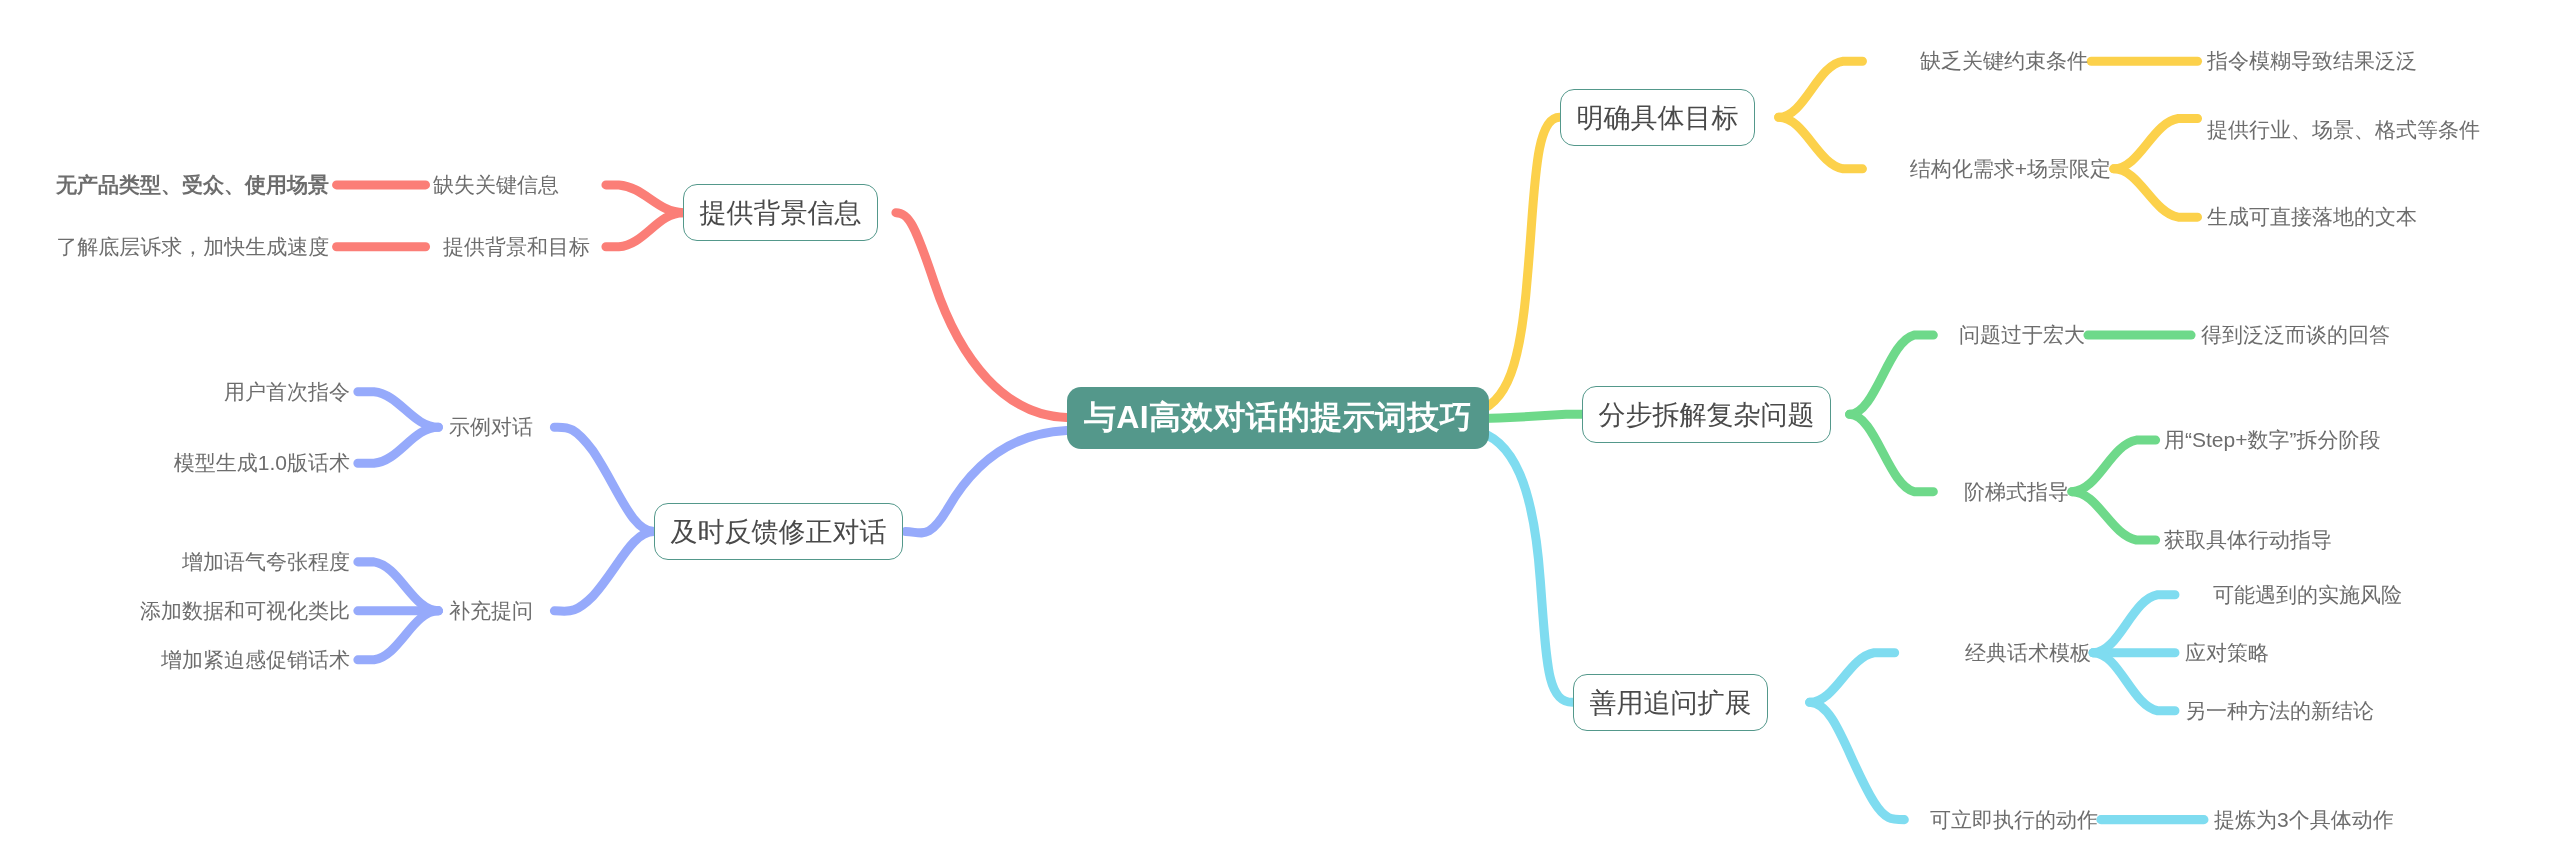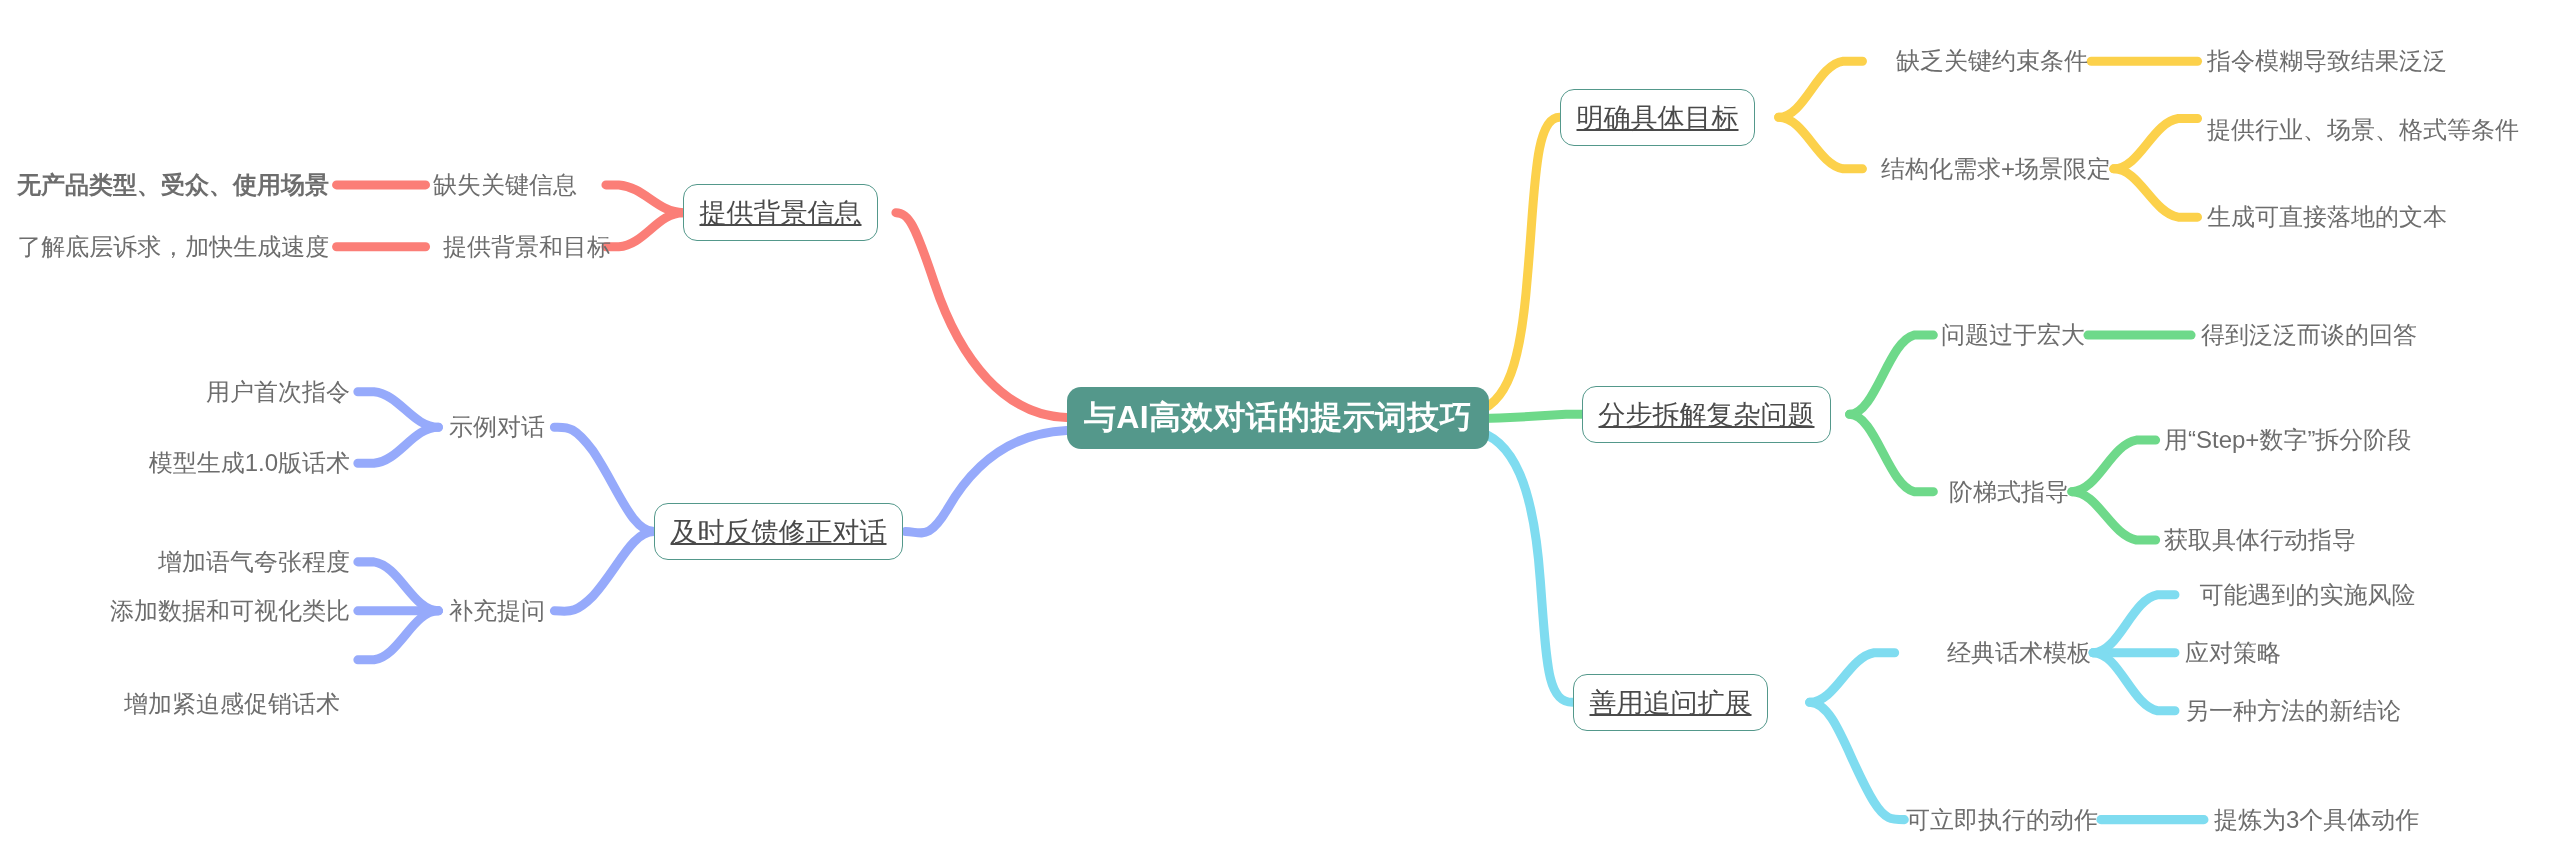--- a/index.html
+++ b/index.html
@@ -49,26 +49,25 @@
   
   .node-branch {
     background: #ffffff;
     border: 1.9px solid #54988B;
     border-radius: 14px;
     color: #4a4a4a;
     font-size: 27px;
     padding: 0 15.5px;
     height: 57px;
     z-index: 4;
-    text-decoration: underline;
   }
   
   .node-text {
     color: #6d6d6d;
-    font-size: 24px;
+    font-size: 21px;
     background: transparent;
     height: 36px;
     z-index: 3;
   }
   .node-text.left  { justify-content: flex-end; }
   .node-text.right { justify-content: flex-start; }
 </style>
 </head>
 <body>
 
@@ -191,21 +190,21 @@
 </div>
 <div class="node node-text left" style="left:122px; top:445px; width:228px;">
   <span>模型生成1.0版话术</span>
 </div>
 <div class="node node-text left" style="left:122px; top:544px; width:228px;">
   <span>增加语气夸张程度</span>
 </div>
 <div class="node node-text left" style="left:90px; top:593px; width:260px;">
   <span>添加数据和可视化类比</span>
 </div>
-<div class="node node-text left" style="left:80px; top:642px; width:260px;margin-top:44px;">
+<div class="node node-text left" style="left:90px; top:642px; width:260px;">
   <span>增加紧迫感促销话术</span>
 </div>
 
 <div class="node node-branch" style="left:1560px; top:89px;">
   <span>明确具体目标</span>
 </div>
 
 <div class="node node-text left" style="left:1866px; top:43px; width:222px;">
   <span>缺乏关键约束条件</span>
 </div>

